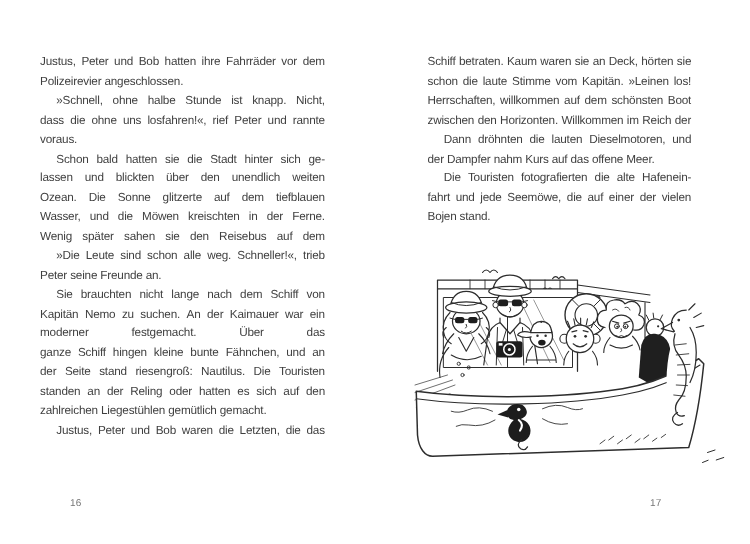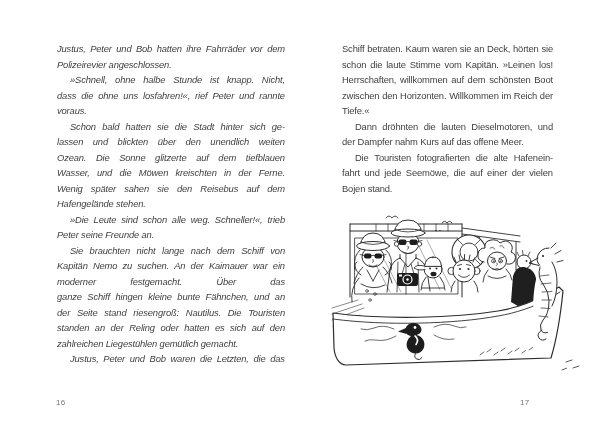--- a/index.html
+++ b/index.html
@@ -1,19 +1,19 @@
 <!DOCTYPE html>
 <html><head>
 <meta charset="utf-8">
 <style>
   html,body{margin:0;padding:0;background:#ffffff;}
   body{width:600px;height:435px;font-family:"Liberation Sans",sans-serif;}
   .spread{position:relative;width:600px;height:435px;background:#ffffff;overflow:hidden;color:#3f3f3f;}
   .textblock{position:absolute;top:41px;font-size:9.4px;letter-spacing:-0.15px;line-height:15.5px;color:#3f3f3f;}
-  #left-text{left:57px;width:228px;font-style:italic;}
+  #left-text{left:32px;width:228px;}
   #right-text{left:342px;width:211px;}
   .line{height:15.5px;overflow:hidden;white-space:nowrap;}
   .j{display:flex;justify-content:space-between;}
   .j span{flex:0 0 auto;}
   .in{padding-left:13px;}
   .pagenum{position:absolute;top:398px;font-size:8px;color:#757575;letter-spacing:0.2px;}
   #pagenum-left{left:42px;margin-left:14px;}
   #pagenum-right{left:520px;}
   .illustration{position:absolute;left:330px;top:212px;width:260px;height:170px;}
 </style>
@@ -98,21 +98,20 @@
     <div class="line j">
         <span>Wenig</span>
         <span>später</span>
         <span>sahen</span>
         <span>sie</span>
         <span>den</span>
         <span>Reisebus</span>
         <span>auf</span>
         <span>dem</span>
       </div>
-    <div class="line">Hafengelände stehen.</div>
     <div class="line j in">
         <span>»Die</span>
         <span>Leute</span>
         <span>sind</span>
         <span>schon</span>
         <span>alle</span>
         <span>weg.</span>
         <span>Schneller!«,</span>
         <span>trieb</span>
       </div>
@@ -221,21 +220,20 @@
       </div>
     <div class="line j">
         <span>zwischen</span>
         <span>den</span>
         <span>Horizonten.</span>
         <span>Willkommen</span>
         <span>im</span>
         <span>Reich</span>
         <span>der</span>
       </div>
-    <div class="line">Tiefe.«</div>
     <div class="line j in">
         <span>Dann</span>
         <span>dröhnten</span>
         <span>die</span>
         <span>lauten</span>
         <span>Dieselmotoren,</span>
         <span>und</span>
       </div>
     <div class="line">der Dampfer nahm Kurs auf das offene Meer.</div>
     <div class="line j in">

